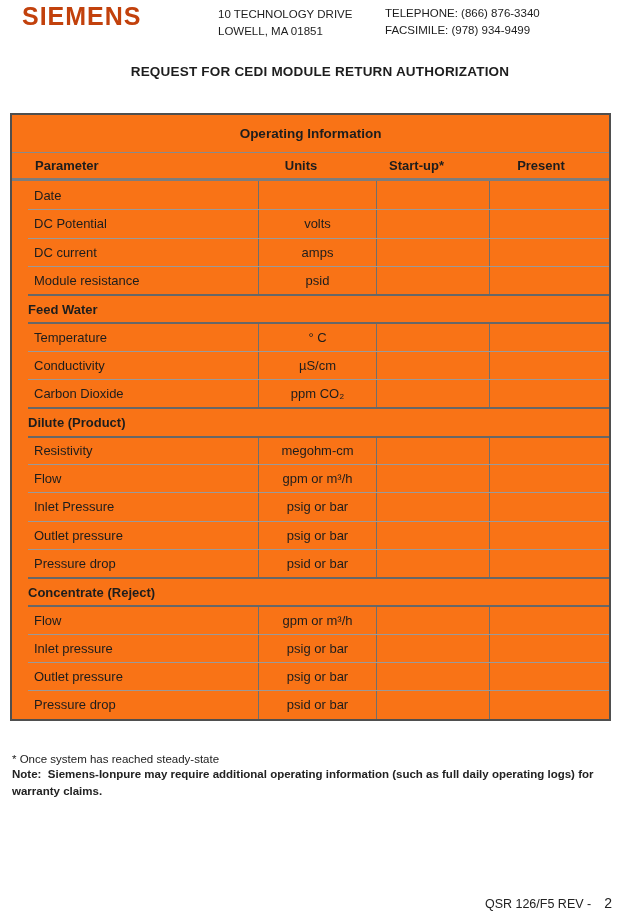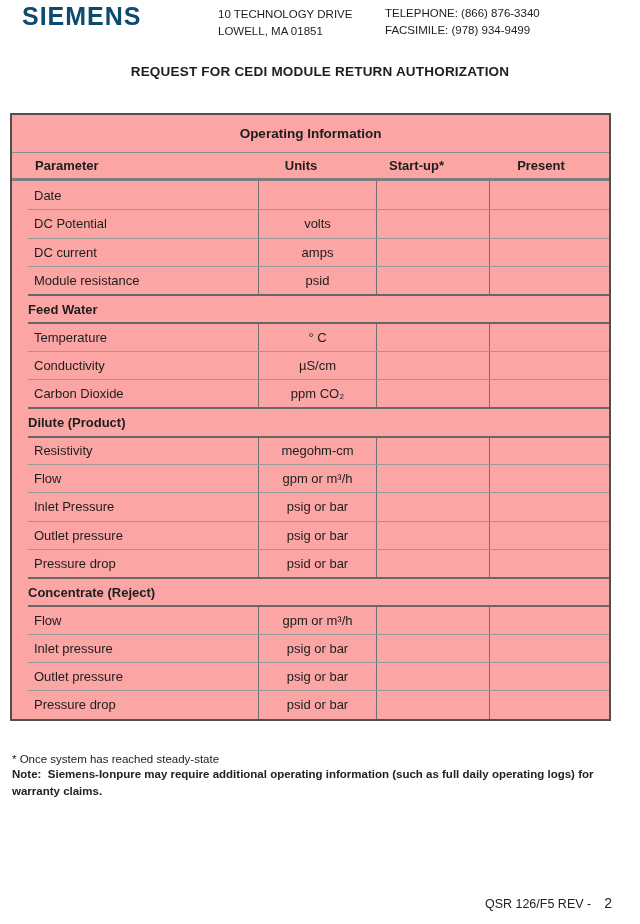--- a/index.html
+++ b/index.html
@@ -7,34 +7,34 @@
   body {
     width: 640px; height: 924px;
     font-family: "Liberation Sans", "DejaVu Sans", sans-serif;
     color: #1d1d1d;
   }
   .page { position: relative; width: 640px; height: 924px; background: #fff; overflow: hidden; }
 
   
   .logo {
     position: absolute; left: 22px; top: 2px;
-    font-size: 25px; font-weight: bold; letter-spacing: 1px; color: #0c4a6e;
+    font-size: 25px; font-weight: bold; letter-spacing: 1px; color: #c2410c;
   }
   .addr-block { position: absolute; left: 218px; top: 6px; font-size: 11.5px; line-height: 17px; }
   .phone-block { position: absolute; left: 385px; top: 5px; font-size: 11.5px; line-height: 17px; }
 
   .doc-title {
     position: absolute; left: 0; top: 64px; width: 640px;
     text-align: center; font-weight: bold; font-size: 13.5px; letter-spacing: 0.2px;
   }
 
   
   .op-table {
     position: absolute; left: 10px; top: 113px; width: 601px;
-    border: 2px solid #4f4f4f; background: #fca5a5;
+    border: 2px solid #4f4f4f; background: #f97316;
   }
   .trow { display: flex; align-items: stretch; height: 28.3px; border-top: 1px solid #9a9a9a; margin-left: 16px; }
   .trow.no-top { border-top: none; }
   .trow.thick-top { border-top: 2px solid #676767; }
   .title-row {
     display: flex; align-items: center; justify-content: center;
     height: 37px; font-weight: bold; font-size: 13.5px;
   }
   .header-row {
     display: flex; align-items: center; height: 29px;

